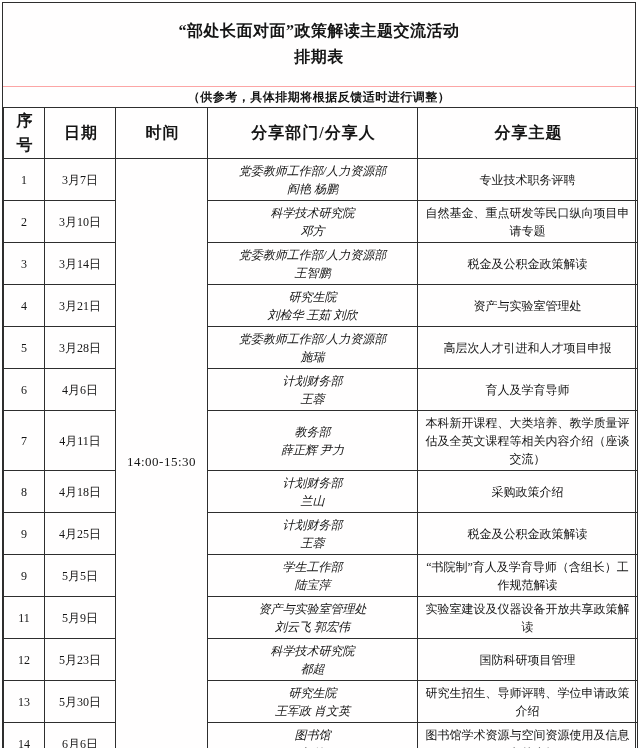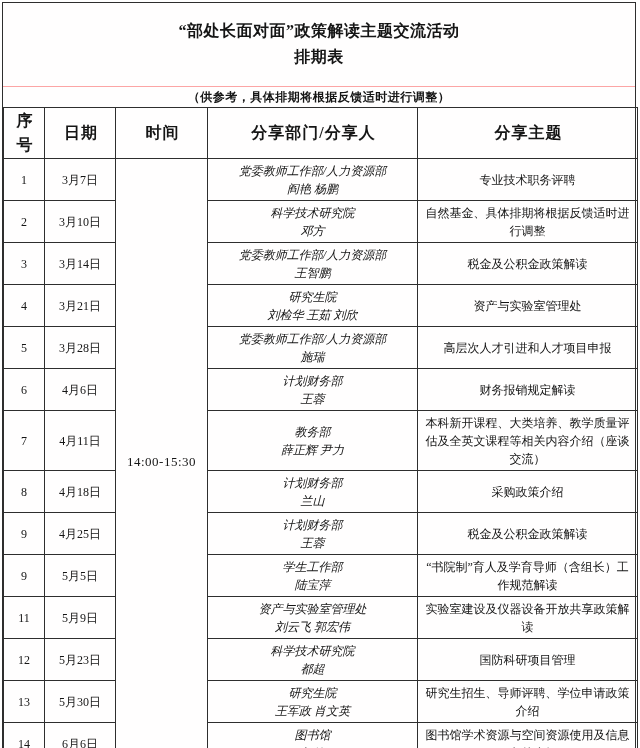--- a/index.html
+++ b/index.html
@@ -117,21 +117,21 @@
           </td>
         <td>专业技术职务评聘</td>
       </tr>
       <tr class="row-normal">
         <td>2</td>
         <td>3月10日</td>
         <td>
             <span class="dept-line">科学技术研究院</span>
             <span class="people-line">邓方</span>
           </td>
-        <td>自然基金、具体排期将根据反馈适时进行调整</td>
+        <td>自然基金、重点研发等民口纵向项目申请专题</td>
       </tr>
       <tr class="row-normal">
         <td>3</td>
         <td>3月14日</td>
         <td>
             <span class="dept-line">党委教师工作部/人力资源部</span>
             <span class="people-line">王智鹏</span>
           </td>
         <td>税金及公积金政策解读</td>
       </tr>
@@ -153,21 +153,21 @@
           </td>
         <td>高层次人才引进和人才项目申报</td>
       </tr>
       <tr class="row-normal">
         <td>6</td>
         <td>4月6日</td>
         <td>
             <span class="dept-line">计划财务部</span>
             <span class="people-line">王蓉</span>
           </td>
-        <td>财务报销规定解读</td>
+        <td>育人及学育导师</td>
       </tr>
       <tr class="row-tall">
         <td>7</td>
         <td>4月11日</td>
         <td>
             <span class="dept-line">教务部</span>
             <span class="people-line">薛正辉 尹力</span>
           </td>
         <td>本科新开课程、大类培养、教学质量评估及全英文课程等相关内容介绍（座谈交流）</td>
       </tr>

